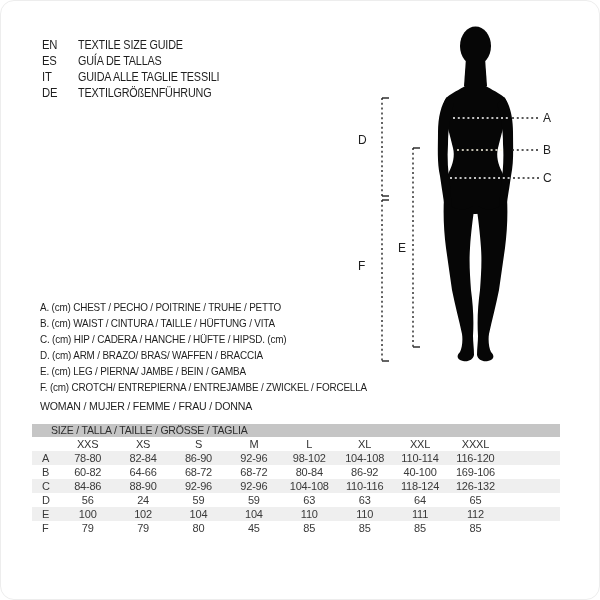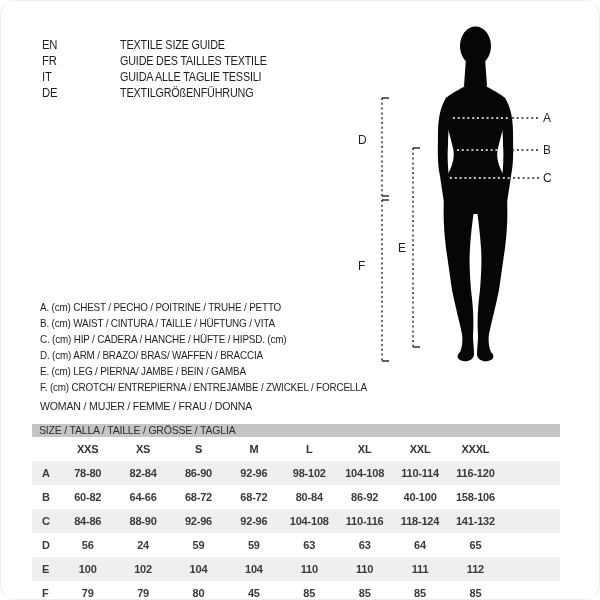--- a/index.html
+++ b/index.html
@@ -4,62 +4,62 @@
 <style>
   html,body{margin:0;padding:0;background:#fff;}
   .page{
     position:relative;width:600px;height:600px;background:#fff;overflow:hidden;
     font-family:"Liberation Sans",sans-serif;color:#222;
   }
   .frame{position:absolute;inset:0;border:1px solid #ededed;border-radius:14px;pointer-events:none;}
 
   
   .lang-list{position:absolute;left:42px;top:37px;}
-  .lang-row{display:flex;height:16px;align-items:center;gap:42px;}
+  .lang-row{display:flex;height:16px;align-items:center;}
   .lang-code{width:36px;font-size:12px;letter-spacing:-0.2px;transform:scaleX(0.94);transform-origin:0 50%;color:#1f1f1f;}
   .lang-label{font-size:12px;letter-spacing:-0.2px;white-space:nowrap;transform:scaleX(0.9);transform-origin:0 50%;color:#1f1f1f;}
 
   
   .legend{position:absolute;left:40px;top:299px;}
   .legend-row{height:16px;display:flex;align-items:center;font-size:11px;letter-spacing:-0.2px;white-space:nowrap;transform:scaleX(0.9);transform-origin:0 50%;color:#1f1f1f;}
 
   .gender-line{
     position:absolute;left:40px;top:400px;font-size:11.5px;letter-spacing:-0.2px;
     transform:scaleX(0.92);transform-origin:0 50%;color:#1f1f1f;white-space:nowrap;
   }
 
   
   .figure-svg{position:absolute;left:0;top:0;pointer-events:none;}
 
   
   .size-table{position:absolute;left:32px;top:424px;width:528px;}
   .tbl-header{
     height:13px;line-height:13px;background:#c5c5c5;color:#2e2e2e;
-    font-size:10.5px;padding-left:7px;letter-spacing:-0.2px;white-space:nowrap;
+    font-size:10.5px;padding-left:19px;letter-spacing:-0.2px;white-space:nowrap;
   }
-  .trow{display:grid;grid-template-columns:28px repeat(8,55.4px) 1fr;height:24px;align-items:center;font-weight:bold;}
+  .trow{display:grid;grid-template-columns:28px repeat(8,55.4px) 1fr;height:14px;align-items:center;}
   .trow.stripe{background:#efefef;}
   .trow .rlabel{padding-left:10px;font-size:11px;color:#3a3a3a;}
   .trow .val,.trow .colh{text-align:center;font-size:11px;color:#3a3a3a;letter-spacing:-0.2px;}
   .trow .colh{color:#333;}
 </style>
 </head>
 <body>
 
 <div class="page">
   <div class="frame"></div>
 
   <div class="lang-list">
     <div class="lang-row">
       <span class="lang-code">EN</span>
       <span class="lang-label">TEXTILE SIZE GUIDE</span>
     </div>
     <div class="lang-row">
-      <span class="lang-code">FR</span>
-      <span class="lang-label">GUIDE DES TAILLES TEXTILE</span>
+      <span class="lang-code">ES</span>
+      <span class="lang-label">GUÍA DE TALLAS</span>
     </div>
     <div class="lang-row">
       <span class="lang-code">IT</span>
       <span class="lang-label">GUIDA ALLE TAGLIE TESSILI</span>
     </div>
     <div class="lang-row">
       <span class="lang-code">DE</span>
       <span class="lang-label">TEXTILGRÖßENFÜHRUNG</span>
     </div>
   </div>
@@ -177,34 +177,34 @@
 
     <div class="trow">
       <div class="rlabel">B</div>
       <div class="val">60-82</div>
       <div class="val">64-66</div>
       <div class="val">68-72</div>
       <div class="val">68-72</div>
       <div class="val">80-84</div>
       <div class="val">86-92</div>
       <div class="val">40-100</div>
-      <div class="val">158-106</div>
+      <div class="val">169-106</div>
       <div></div>
     </div>
 
     <div class="trow stripe">
       <div class="rlabel">C</div>
       <div class="val">84-86</div>
       <div class="val">88-90</div>
       <div class="val">92-96</div>
       <div class="val">92-96</div>
       <div class="val">104-108</div>
       <div class="val">110-116</div>
       <div class="val">118-124</div>
-      <div class="val">141-132</div>
+      <div class="val">126-132</div>
       <div></div>
     </div>
 
     <div class="trow">
       <div class="rlabel">D</div>
       <div class="val">56</div>
       <div class="val">24</div>
       <div class="val">59</div>
       <div class="val">59</div>
       <div class="val">63</div>

